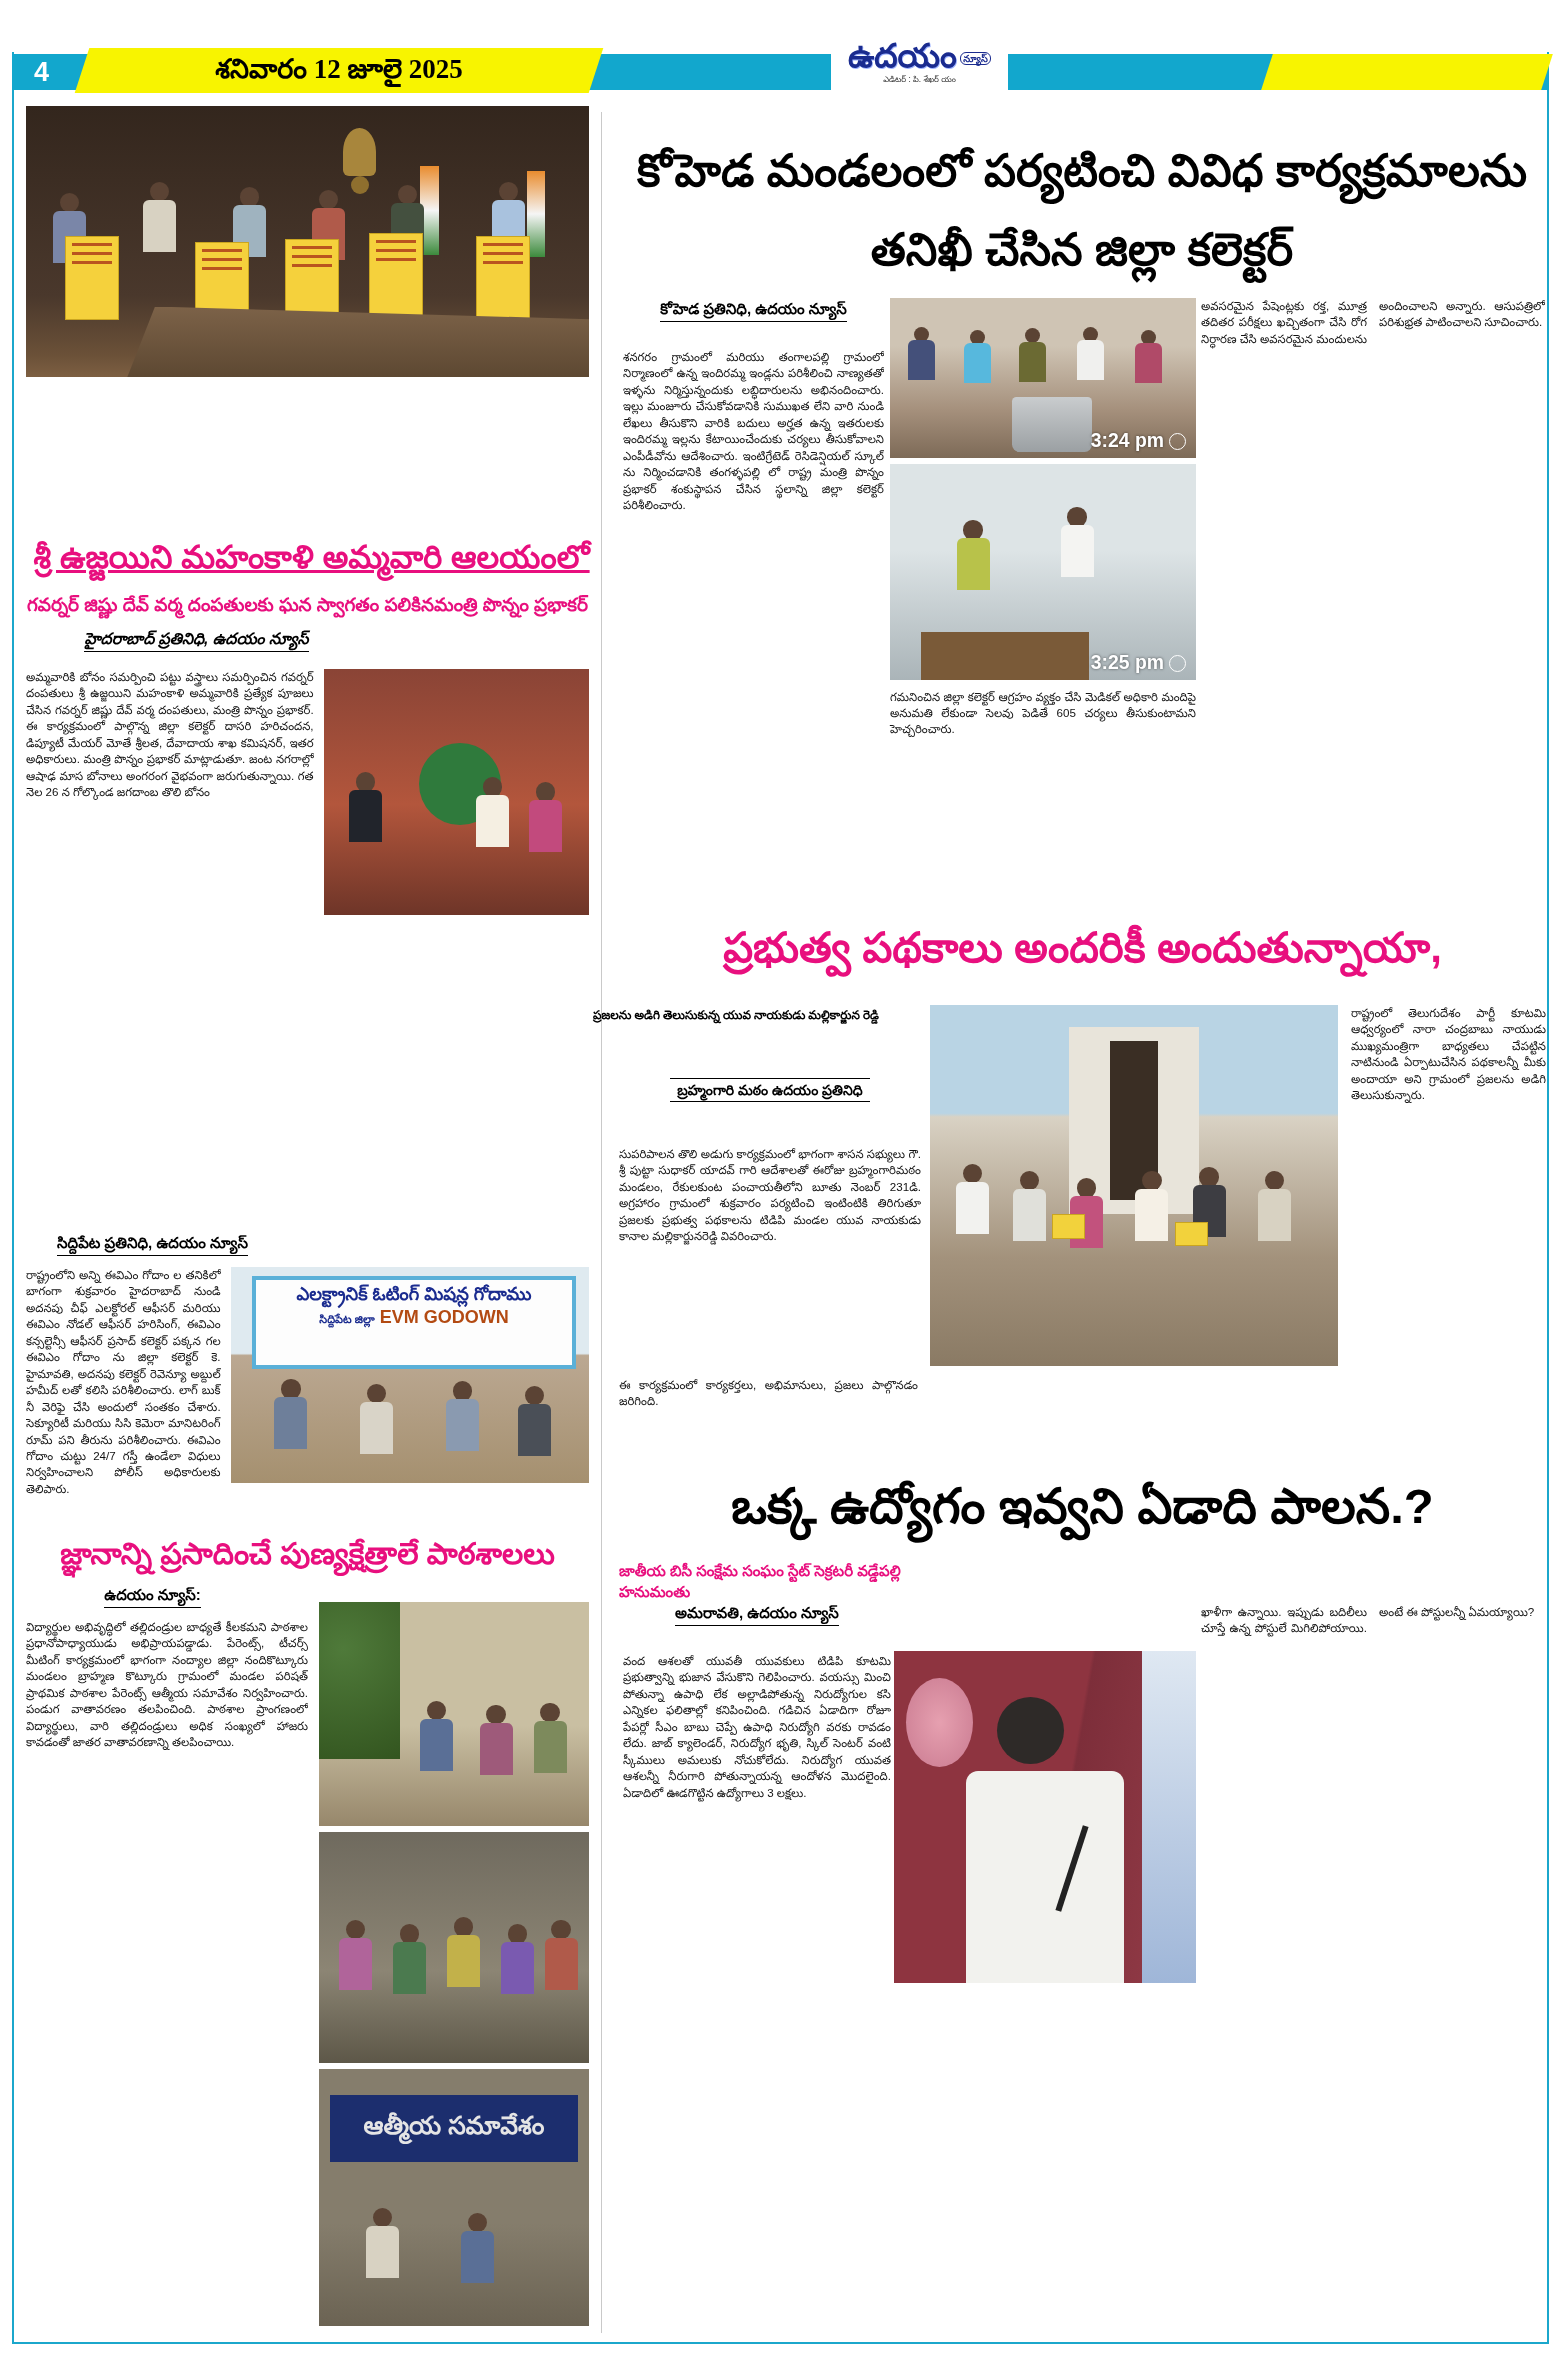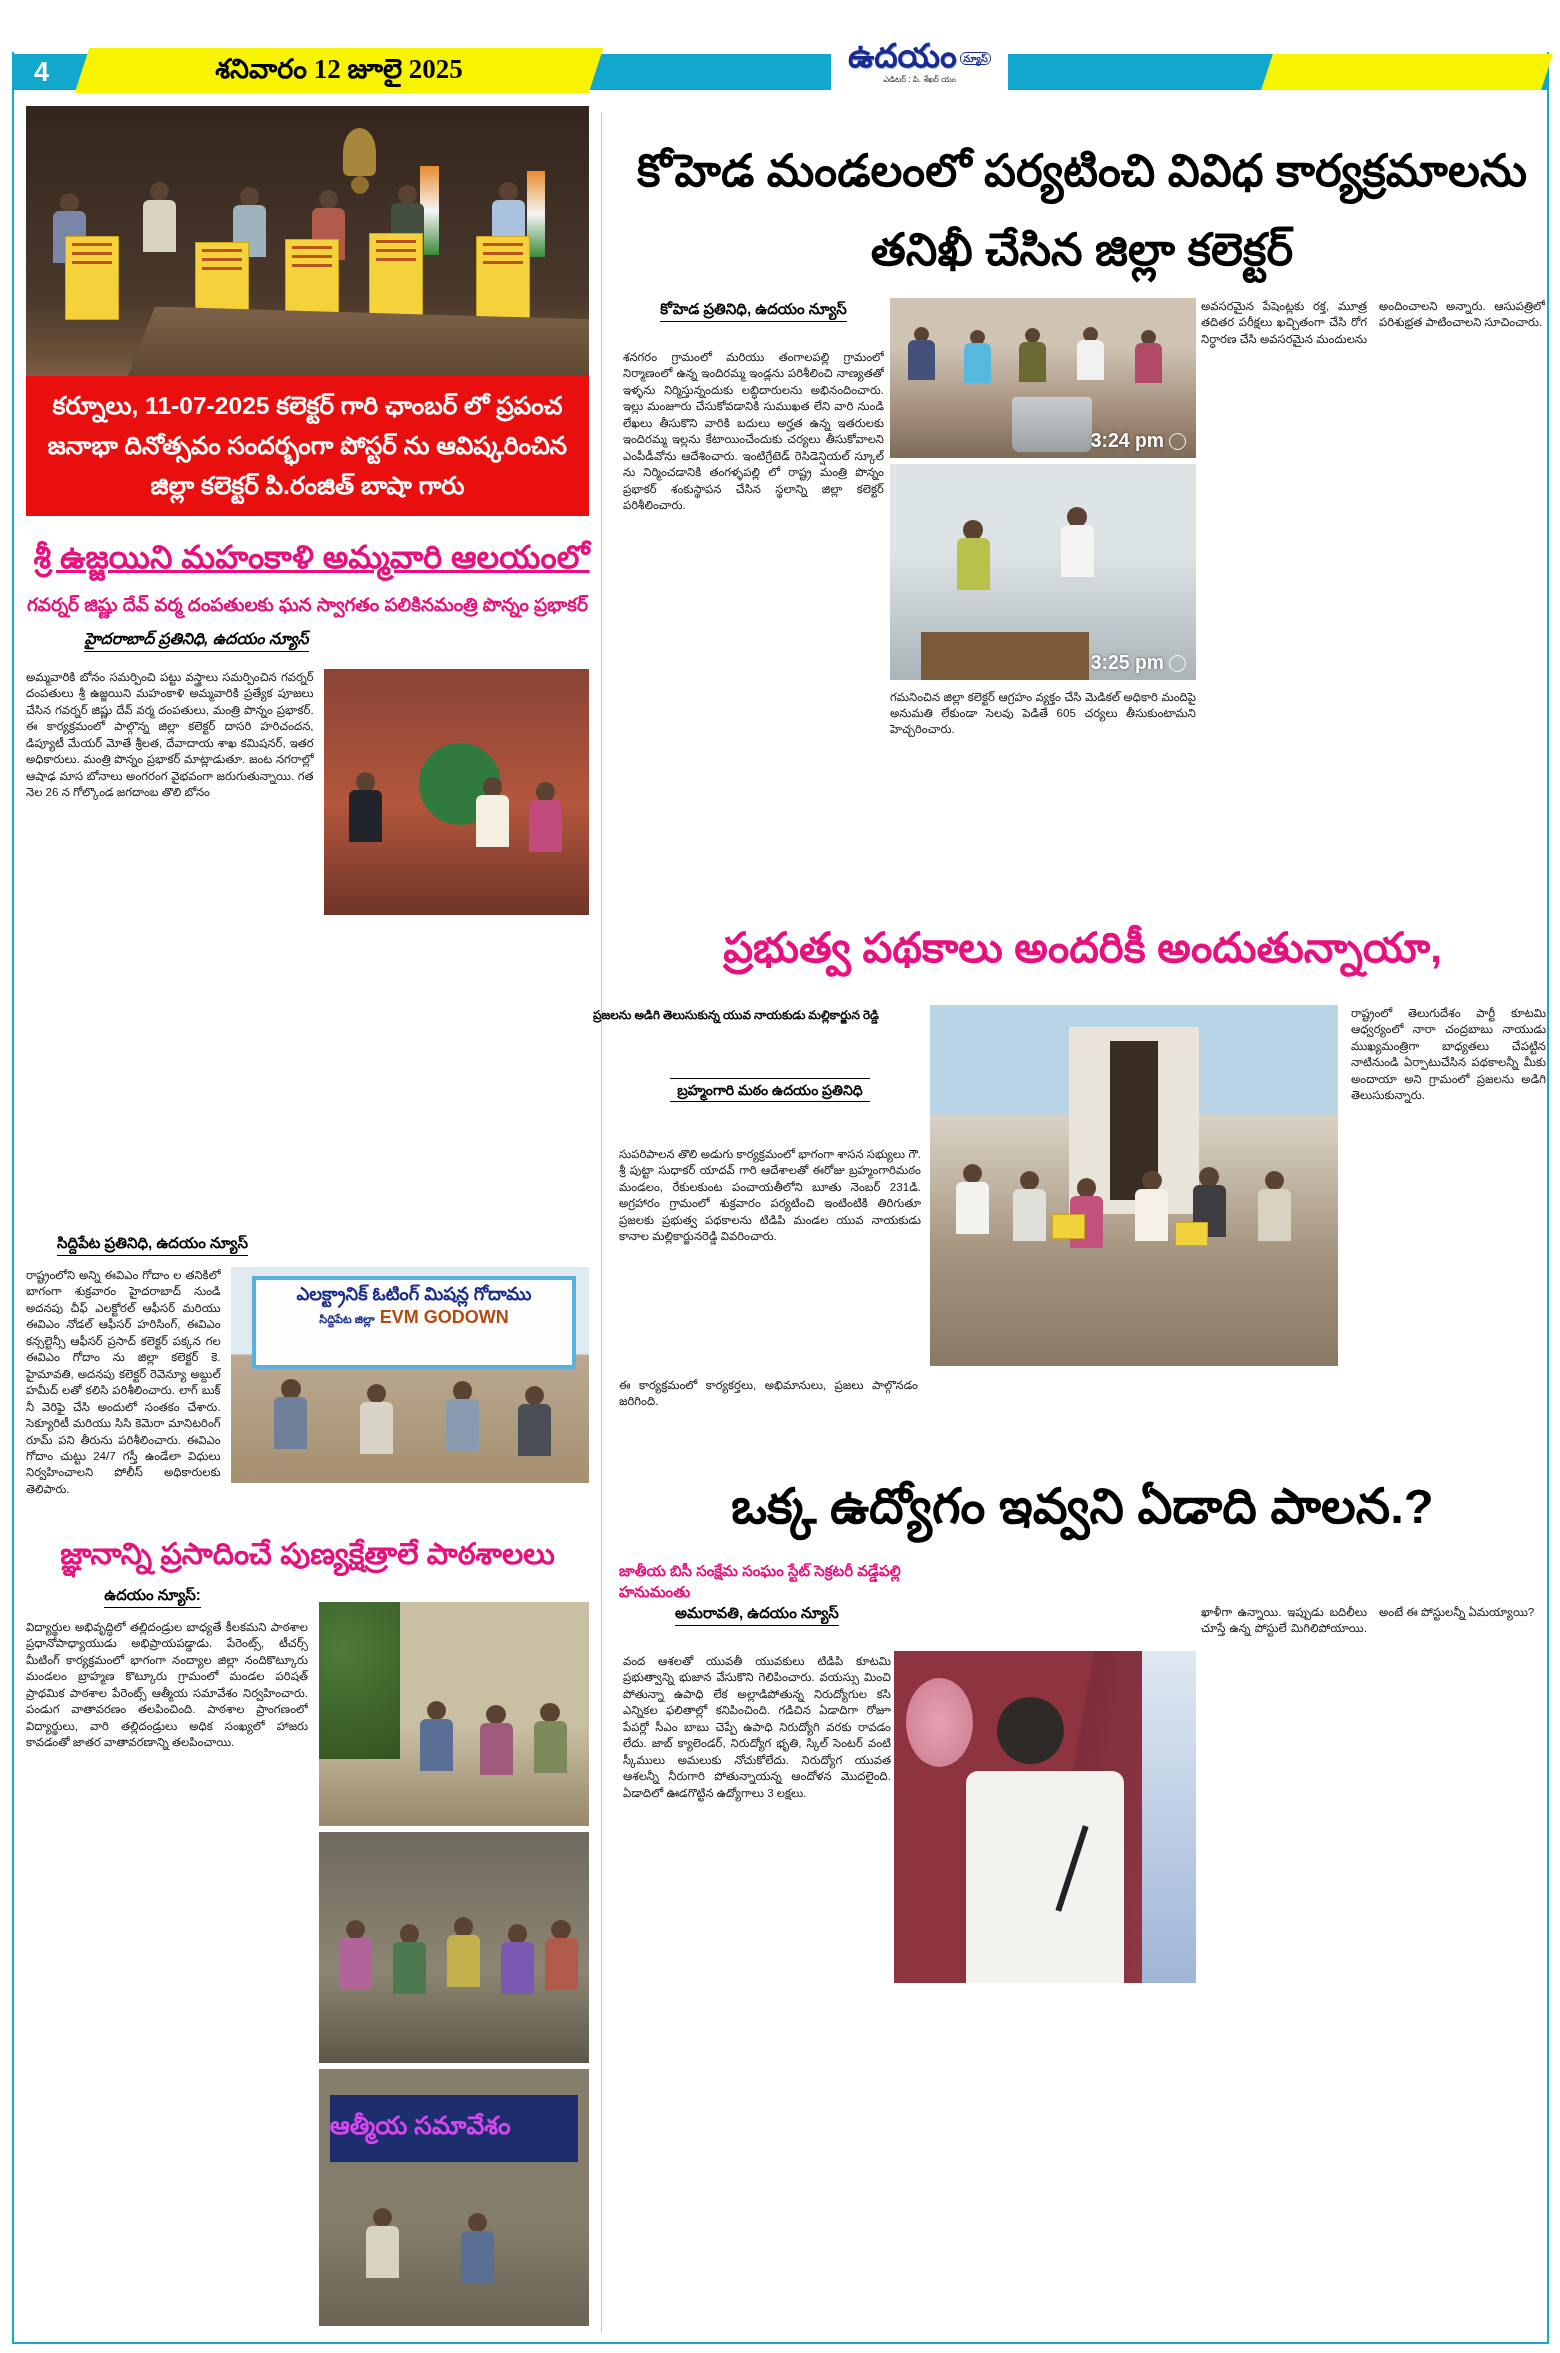--- a/index.html
+++ b/index.html
@@ -42,21 +42,21 @@
   .fig{position:absolute;}
   .head{position:absolute;width:19.4px;height:19.4px;border-radius:50%;background:#5b4334;}
   .torso{position:absolute;width:33px;height:52px;border-radius:6px 6px 0 0;}
   .poster{position:absolute;width:52px;height:82px;background:#f5d13c;border:1.5px solid #caa520;}
   .poster i{display:block;height:3px;background:#b9541f;margin:6px 6px 0 6px;}
   .caption-red{position:absolute;background:#e90f0f;color:#fff;font-weight:bold;
                font-size:24.6px;line-height:1.62;text-align:center;padding:10.4px 7.5px;}
   .photo-cap{font-size:11.6px;line-height:1.4;text-align:justify;color:#111;}
   .sign{position:absolute;background:#fdfdfd;border:4.5px solid #5ab0d8;color:#1a2b8f;
         text-align:center;font-weight:bold;}
-  .banner{position:absolute;background:#1c2e6e;color:#d946ef;text-align:left;font-weight:bold;}
+  .banner{position:absolute;background:#1c2e6e;color:#e5e5e5;text-align:center;font-weight:bold;}
 </style>
 </head>
 <body>
 
 <div id="paper">
 
   <div class="frame"></div>
 
   <div class="band"></div>
   <div class="pagenum">4</div>
@@ -123,21 +123,20 @@
         <i></i>
       </div>
     <div class="poster" style="left:80%;top:48%;">
         <i></i>
         <i></i>
         <i></i>
       </div>
     <div class="abs" style="left:18%;bottom:0;width:82%;height:26%;background:linear-gradient(#7c6248,#5d4832);clip-path:polygon(6% 0,100% 18%,100% 100%,0 100%);"></div>
   </div>
 
-  <div class="caption-red" style="left:26px;top:376px;width:548px;">కర్నూలు, 11-07-2025 కలెక్టర్ గారి ఛాంబర్ లో ప్రపంచ జనాభా దినోత్సవం సందర్భంగా పోస్టర్ ను ఆవిష్కరించిన జిల్లా కలెక్టర్ పి.రంజిత్ బాషా గారు</div>
 
   <div class="abs pinkhead" style="left:30px;top:539px;width:563px;font-size:32px;text-decoration:underline;">శ్రీ ఉజ్జయిని మహంకాళి అమ్మవారి ఆలయంలో</div>
   <div class="abs pinkhead" style="left:26px;top:594px;width:563px;font-size:18.6px;">గవర్నర్ జిష్ణు దేవ్ వర్మ దంపతులకు ఘన స్వాగతం పలికినమంత్రి పొన్నం ప్రభాకర్</div>
   <div class="abs byline" style="left:40px;top:630px;width:313px;font-style:italic;"><span>హైదరాబాద్ ప్రతినిధి, ఉదయం న్యూస్</span></div>
   <div class="abs" style="left:26px;top:669px;width:563px;height:477px;">
     <div class="ph" style="position:relative;float:right;width:265px;height:246px;margin:0 0 7.5px 10.4px;background:linear-gradient(#8a4436,#b3563c 55%,#6e3528);">
       <div class="abs" style="left:36%;top:30%;width:82px;height:82px;border-radius:50%;background:#2f7a3c;"></div>
       <div class="fig" style="left:12%;top:42%;">
           <div class="head"></div>
           <div class="torso" style="top:18px;left:-6.7px;background:#21242b;"></div>

